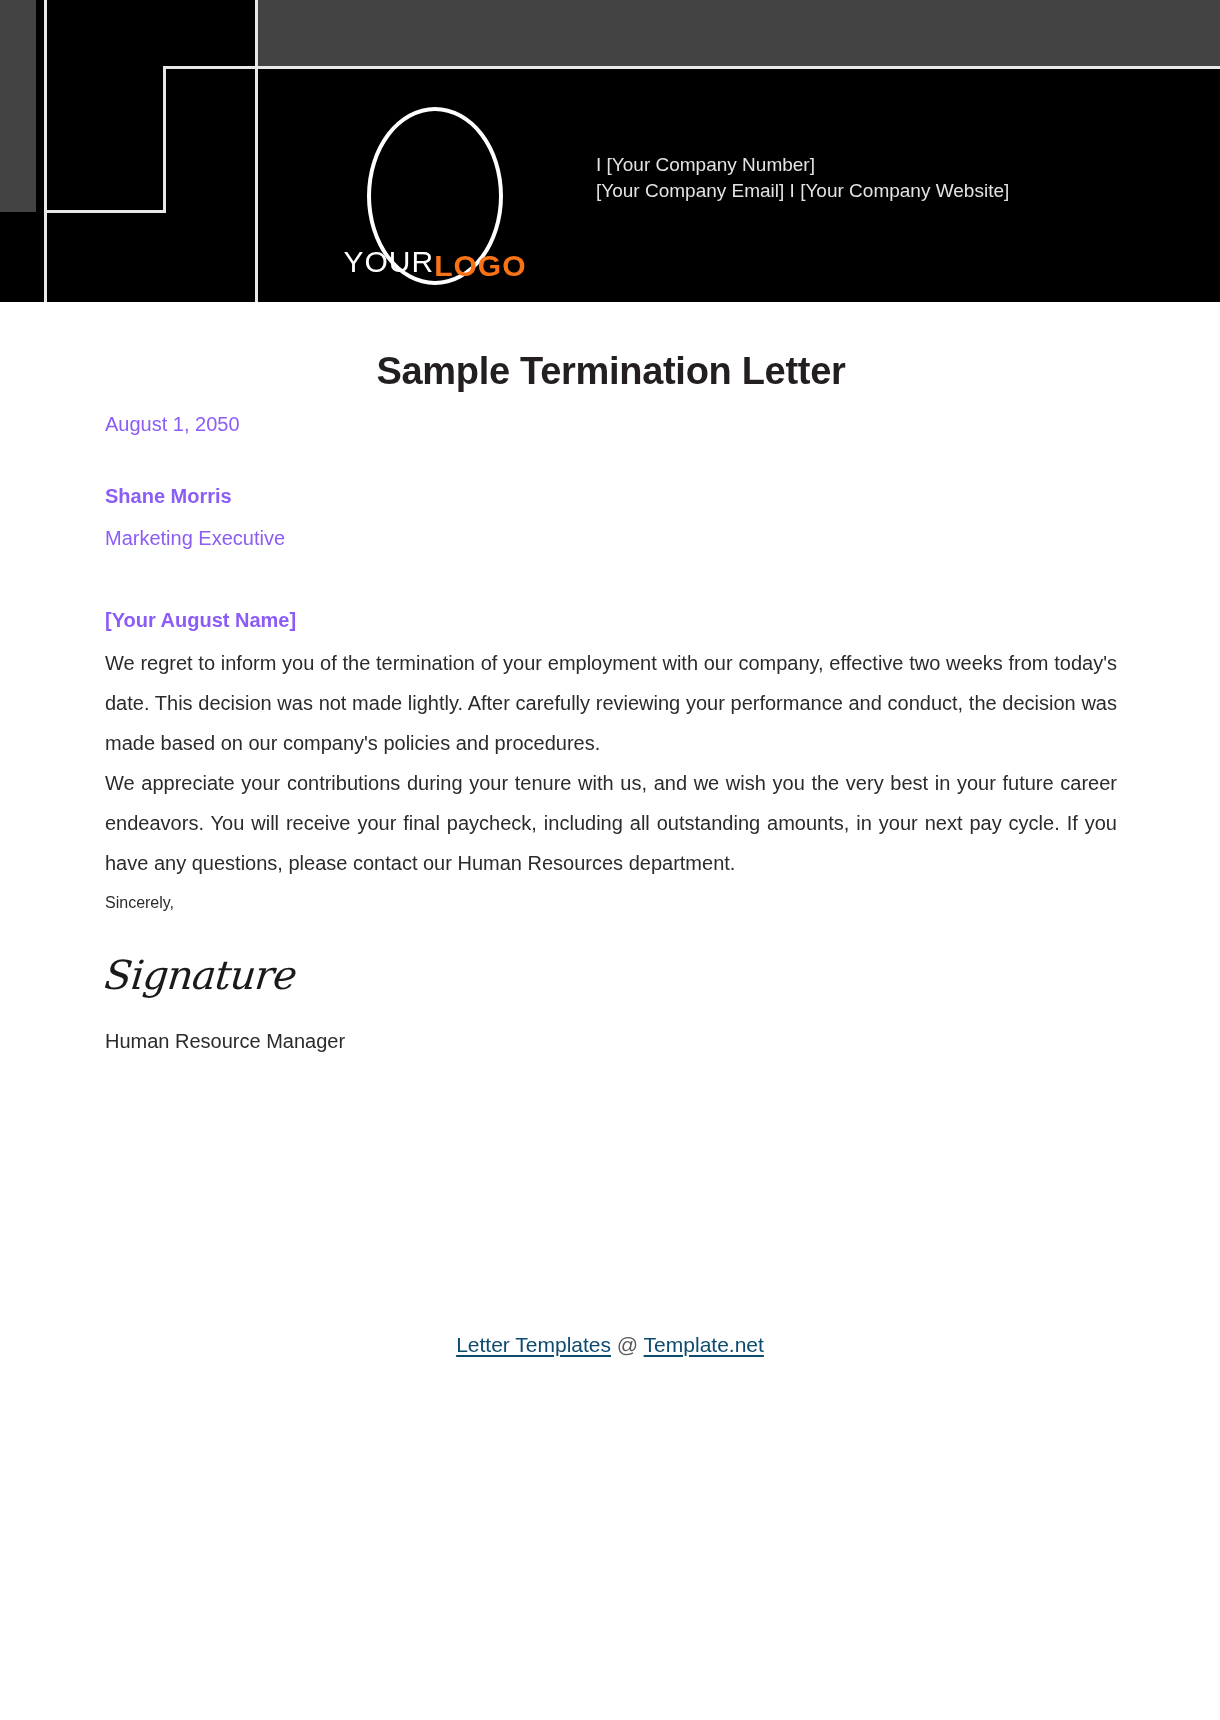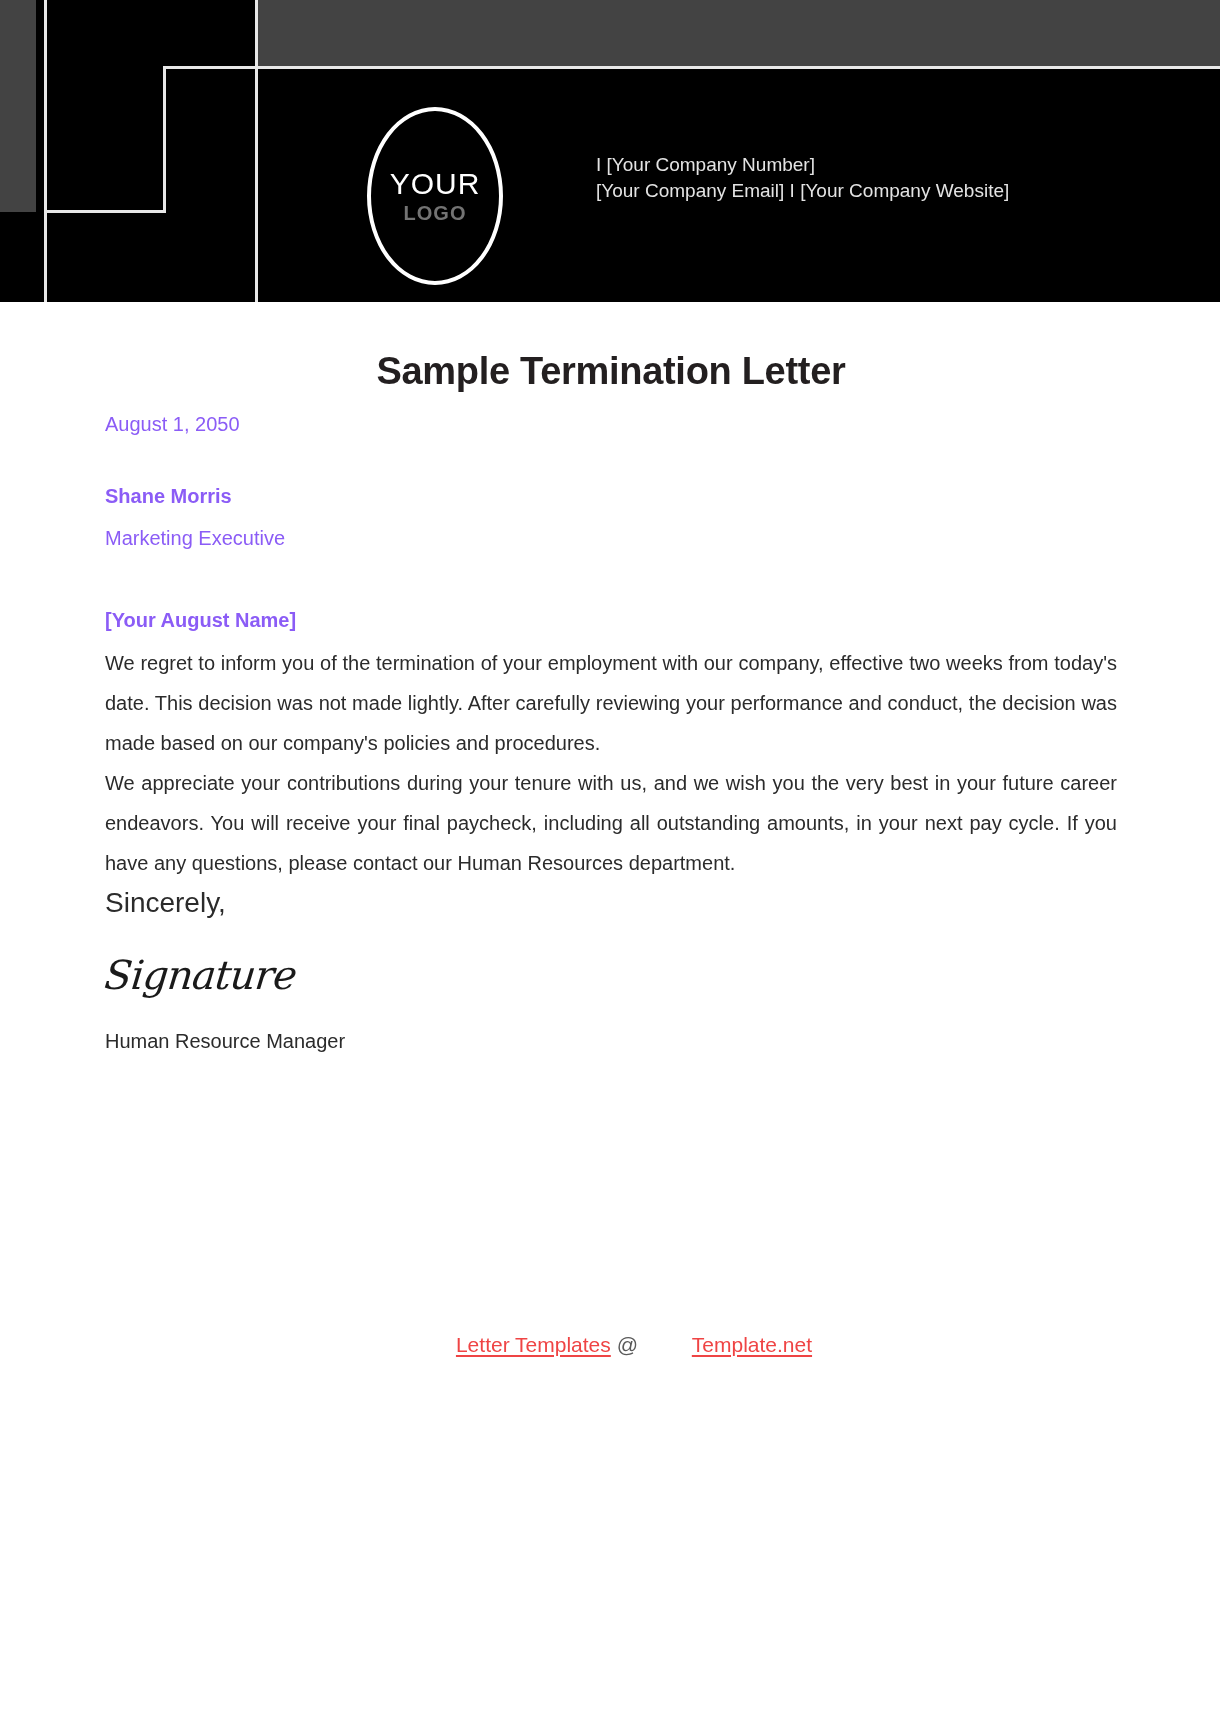--- a/index.html
+++ b/index.html
@@ -36,30 +36,30 @@
   .ln-h-top    { left:255px; top:66px;  width:965px;height:3px; }
   .ln-h-step   { left:44px;  top:210px; width:122px;height:3px; }
   .ln-v-step   { left:163px; top:66px;  width:3px;  height:146px; }
   .ln-h-step2  { left:163px; top:66px;  width:95px; height:3px; }
 
   
   .logo {
     position:absolute; left:367px; top:107px;
     width:136px; height:178px;
     border:4px solid #ffffff; border-radius:50%;
-    display:flex; flex-direction:column;
-    align-items:center; justify-content:center;
+    display:flex; 
+    align-items:flex-end; justify-content:center;
     line-height:1;
   }
   .logo-your {
     font-size:30px; font-weight:400; color:#ffffff;
     letter-spacing:1px; margin-bottom:4px;
   }
   .logo-logo {
-    font-size:20px; font-weight:700; color:#737373;
+    font-size:30px; font-weight:700; color:#f97316;
     letter-spacing:1px;
   }
 
   
   .contact {
     position:absolute; left:596px; top:152px; width:520px;
     color:#e3e3e3; font-size:19px; line-height:26px; font-weight:400;
   }
 
   
@@ -89,21 +89,21 @@
     font-size:20px;
     line-height:40px;
     color:#2b2b2b;
     text-align:justify;
     text-justify:inter-word;
     margin-bottom:0px;
   }
   .para.last-line-left { text-align-last:left; }
 
   .salutation { font-size:20px; line-height:40px; margin-bottom:0; }
-  .closing    { font-size:28px; line-height:40px; }
+  .closing    { font-size:16px; line-height:40px; }
 
   .signature {
     font-family:"DejaVu Serif", serif;
     font-style:italic;
     font-size:40px;
     color:#1a1a1a;
     letter-spacing:-1px;
     margin-top:28px;
     margin-bottom:22px;
     line-height:1.2;
@@ -114,24 +114,23 @@
 
   .sign-name { font-size:20px; font-weight:700; line-height:44px; }
   .sign-role { font-size:20px; font-weight:400; line-height:40px; }
 
   
   .footer {
     position:absolute; left:0; top:1330px; width:1220px;
     text-align:center; font-size:21px; line-height:30px;
   }
   .footer a {
-    color:#ef4444;
+    color:#0c4a6e;
     text-decoration:underline;
     text-underline-offset:3px;
-    margin-left:48px;
   }
   .footer .at { color:#5a5a5a; text-decoration:none; }
 </style>
 </head>
 <body>
 
 <div class="page">
 
   <div class="header">
 

